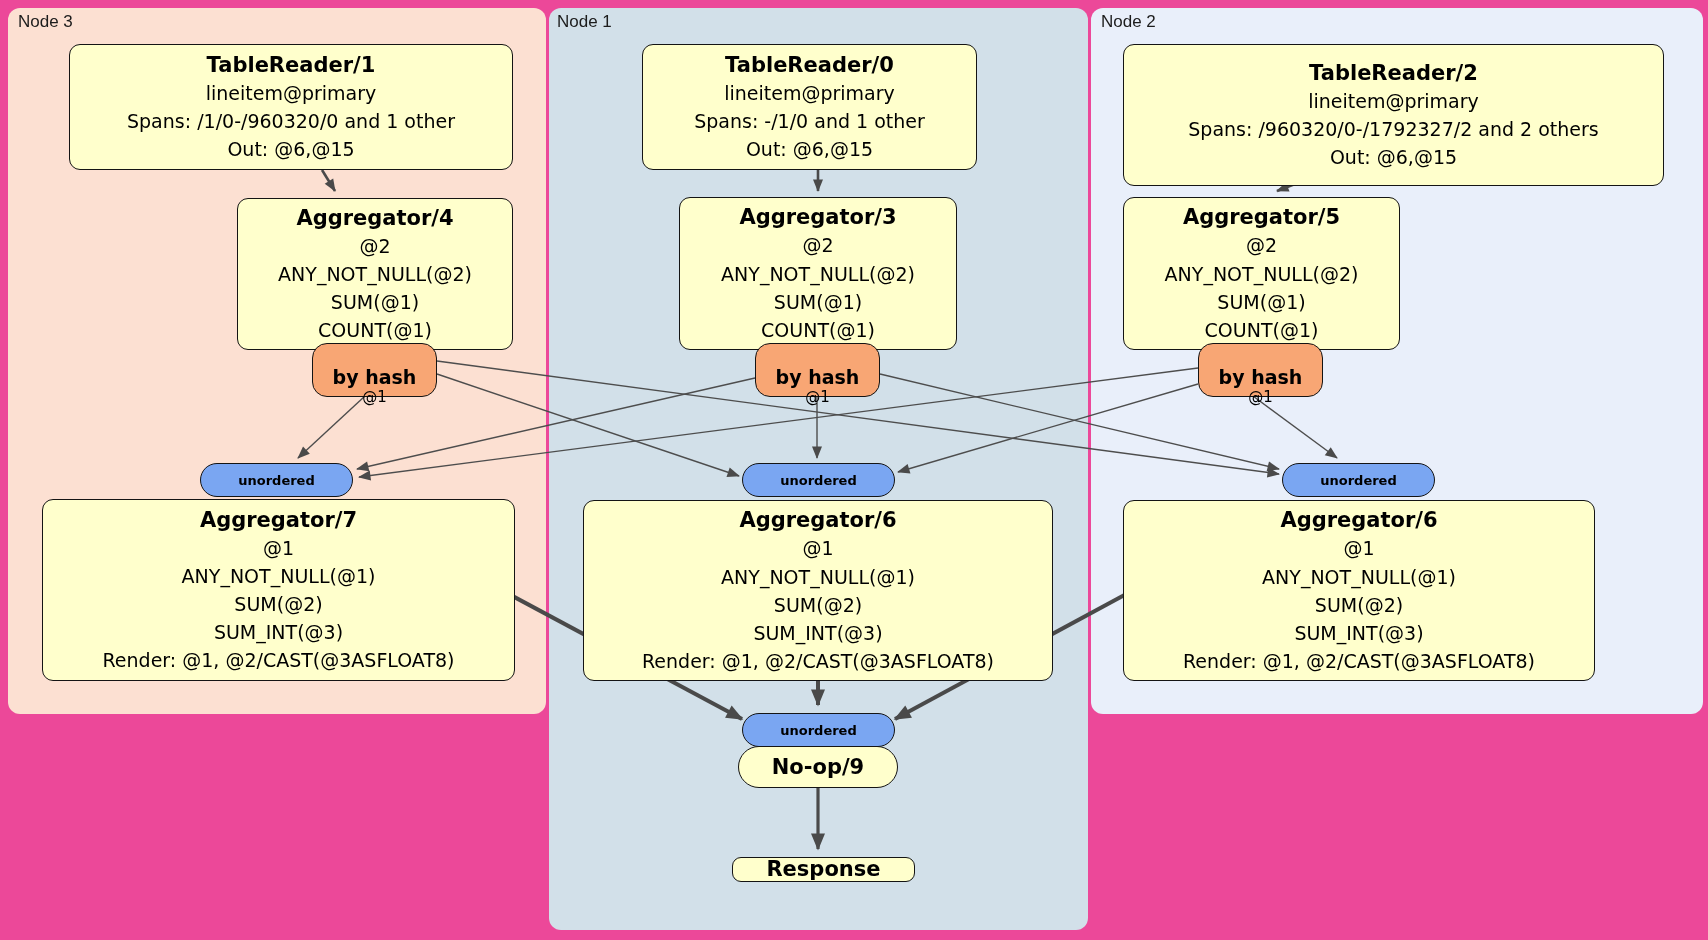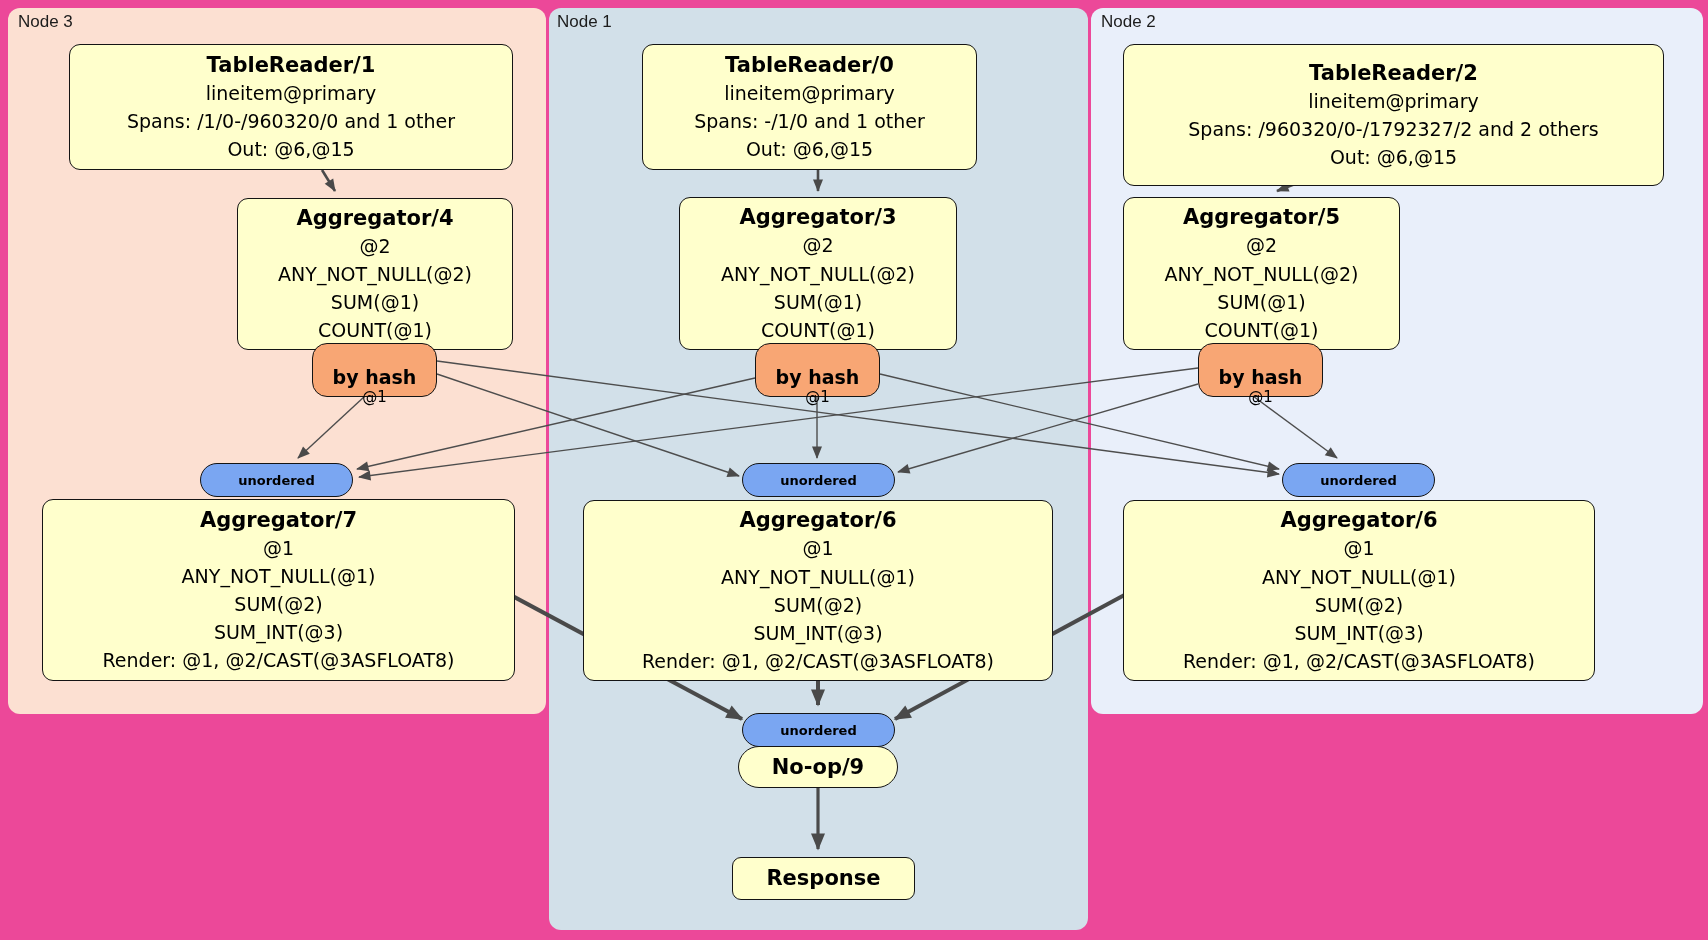--- a/index.html
+++ b/index.html
@@ -192,17 +192,17 @@
   </div>
 
   <div class="sync" style="left:200px;top:463px;width:153px;height:34px;">unordered</div>
   <div class="sync" style="left:742px;top:463px;width:153px;height:34px;">unordered</div>
   <div class="sync" style="left:1282px;top:463px;width:153px;height:34px;">unordered</div>
   <div class="sync" style="left:742px;top:713px;width:153px;height:34px;">unordered</div>
 
   <div class="box" style="left:738px;top:746px;width:160px;height:42px;border-radius:21px;">
     <div class="box-title">No-op/9</div>
   </div>
-  <div class="box" style="left:732px;top:857px;width:183px;height:43px;border-radius:9px;">
+  <div class="box" style="left:732px;top:857px;width:183px;height:25px;border-radius:9px;">
     <div class="box-title">Response</div>
   </div>
 
 </div>
 
 </body></html>

